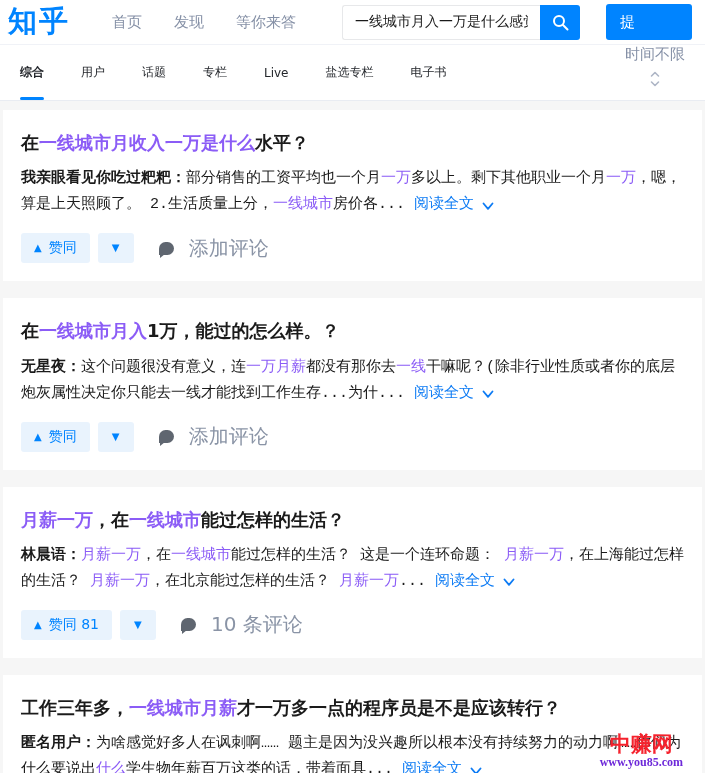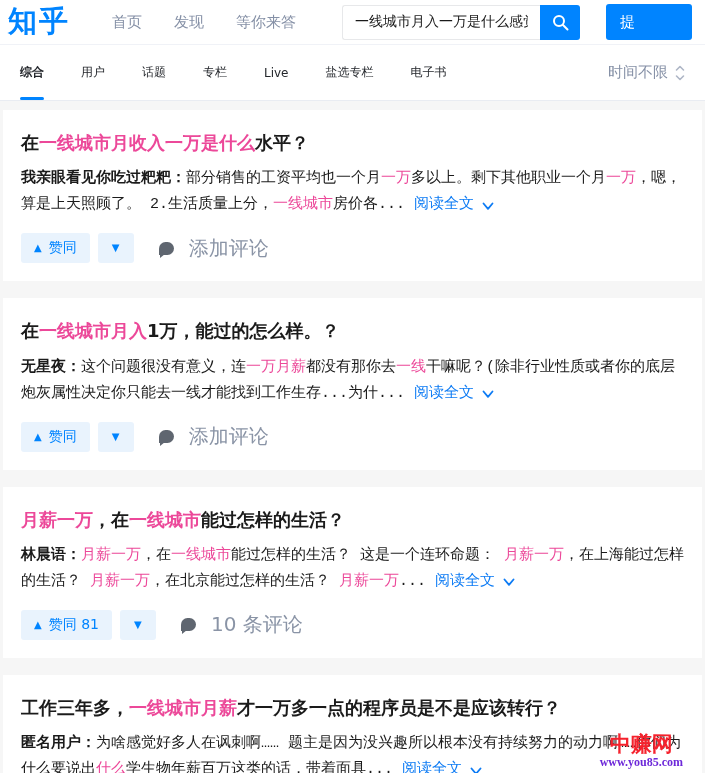--- a/index.html
+++ b/index.html
@@ -80,37 +80,38 @@
   .tab.active::after {
     content: "";
     position: absolute; bottom: 0; left: 0; right: 0;
     height: 3px; background: #0084ff; border-radius: 2px;
   }
   .time-filter {
     margin-left: auto;
     color: #8590a6; font-size: 15px;
     display: flex; align-items: center; gap: 7px;
     cursor: pointer;
+    flex-direction: column;
   }
 
   
   .results { padding: 9px 3px 0; }
   .card {
     background: #fff;
     margin-bottom: 17px;
     padding: 21px 18px 18px;
   }
   .card-title {
     font-size: 18px;
     font-weight: bold;
     color: #1b1b1b;
     line-height: 1.35;
     cursor: pointer;
   }
-  .hl { color: #ec4899; }
+  .hl { color: #8b5cf6; }
   .snippet {
     margin-top: 11px;
     font-size: 15px;
     line-height: 26px;
     color: #1b1b1b;
     font-family: Liberation Mono, monospace;
   }
   .author { font-weight: bold; cursor: pointer; }
   .read-more {
     color: #0d7bf4;

